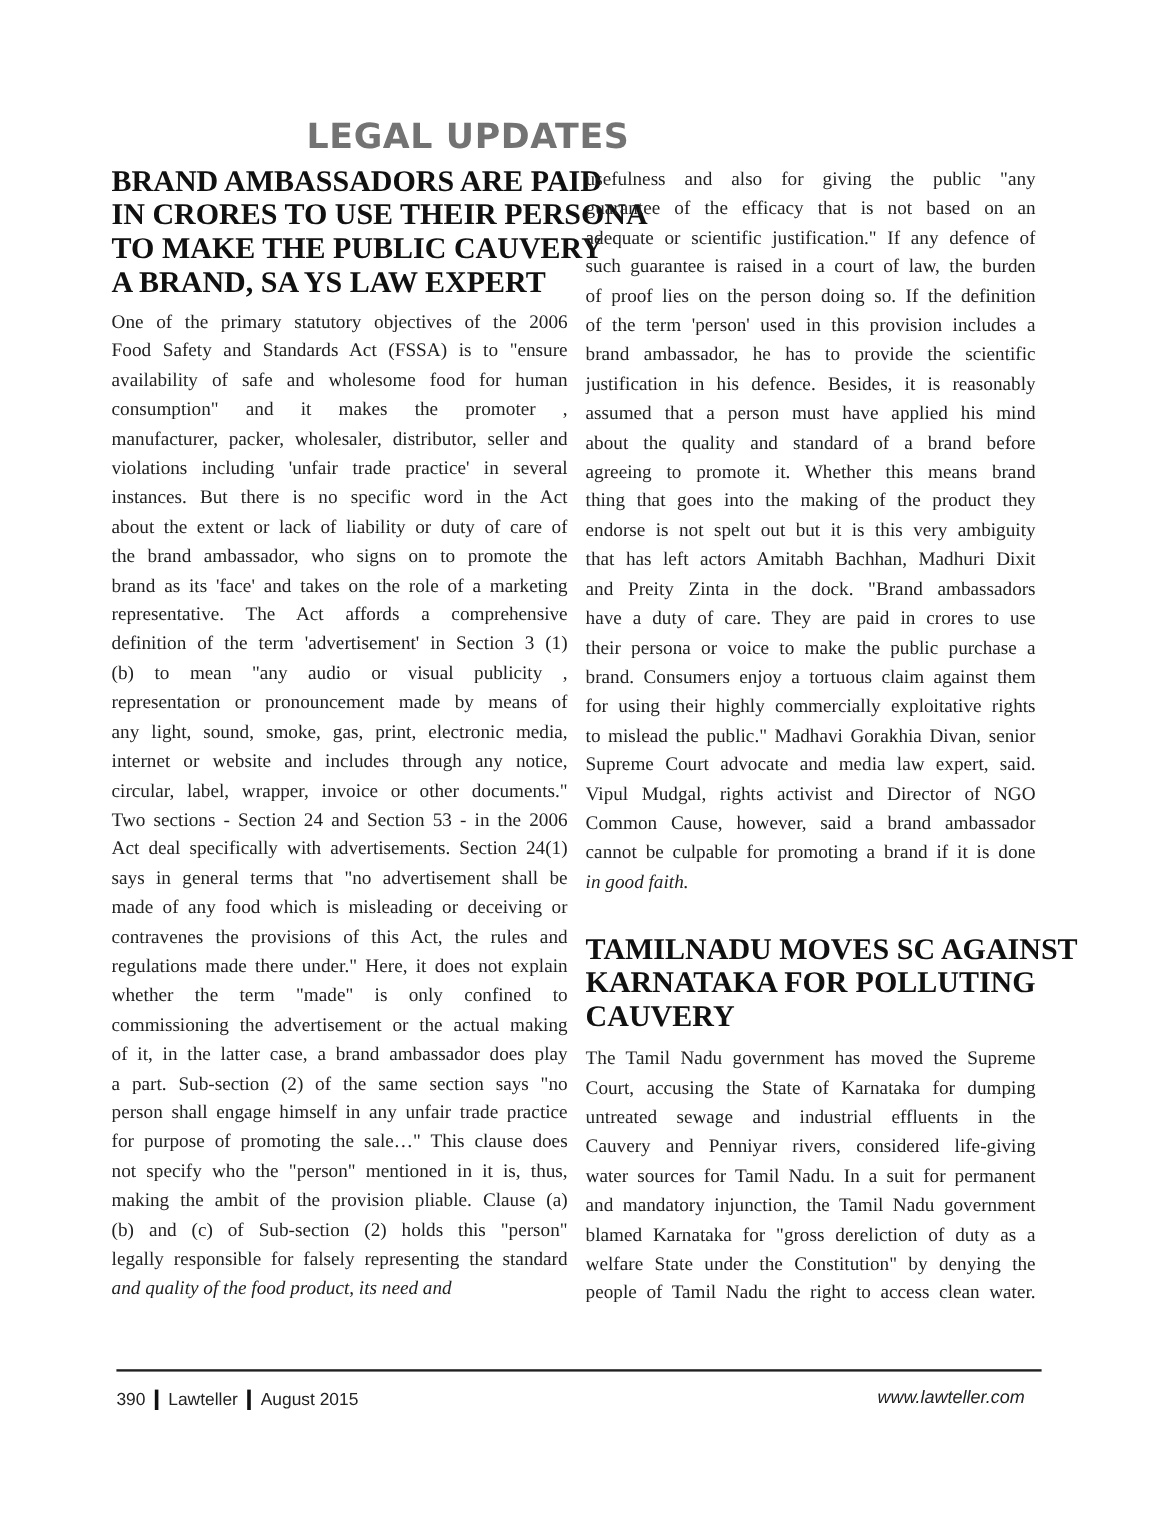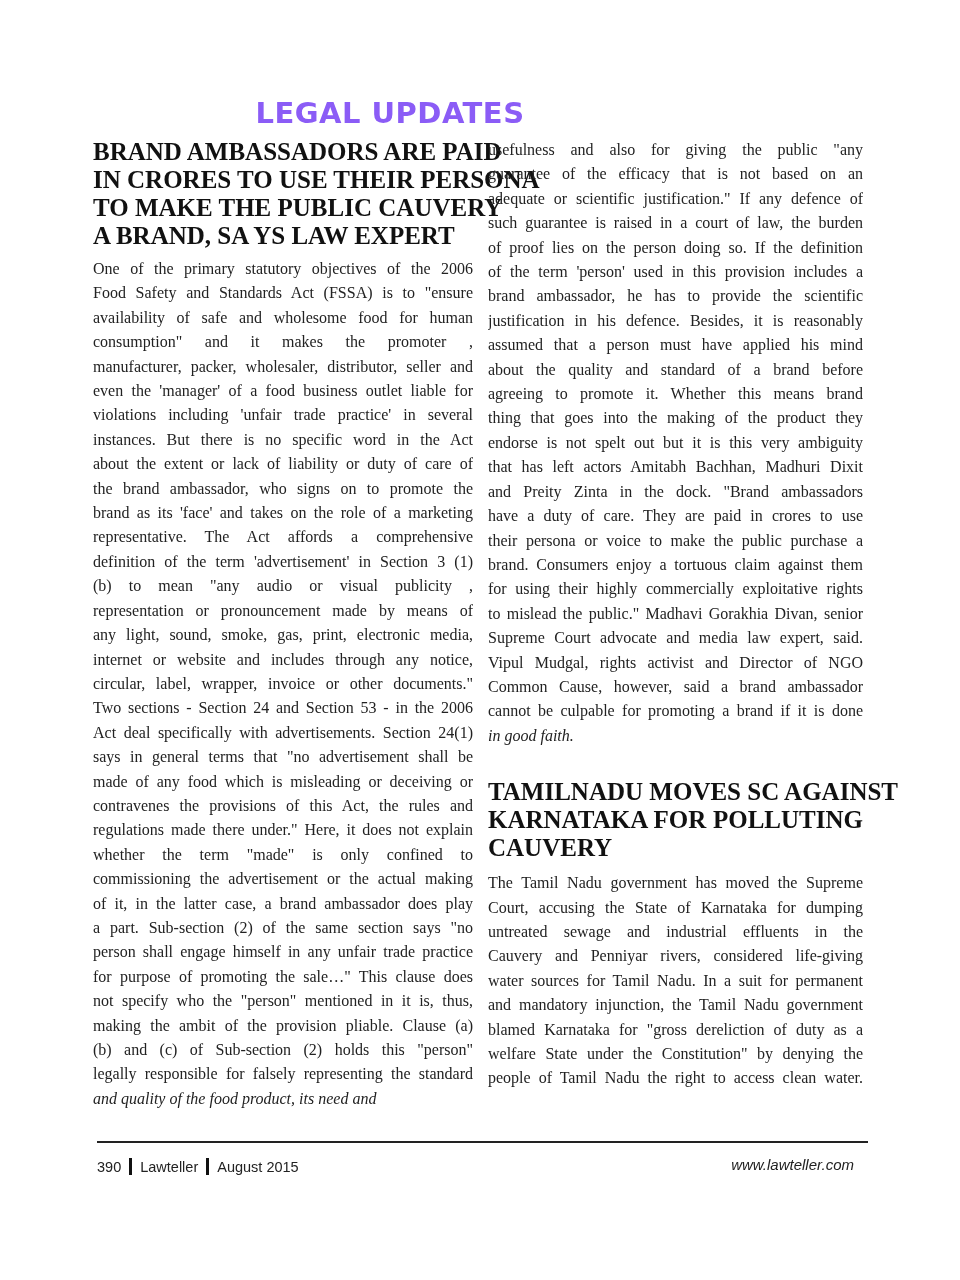--- a/index.html
+++ b/index.html
@@ -1,20 +1,20 @@
 <!DOCTYPE html>
 <html><head>
 <meta charset="utf-8">
 <style>
   html, body { margin: 0; padding: 0; background: #ffffff; }
   body { width: 960px; height: 1280px; position: relative; overflow: hidden; color: #1a1a1a; }
   .section-title {
     position: absolute; left: 0; top: 96px; width: 780px; text-align: center;
     font-family: "DejaVu Sans", sans-serif; font-size: 29px; font-weight: bold; letter-spacing: 0.5px;
-    color: #8b5cf6;
+    color: #737373;
   }
   .col { position: absolute; top: 138px; width: 380px; }
   .col-left { left: 93px; }
   .col-right { left: 488px; width: 375px; }
   .headline {
     font-family: "Liberation Serif", serif; font-weight: bold; font-size: 25px;
     line-height: 28px; color: #111; margin: 0;
   }
   .headline .hl { display: block; text-align: justify; text-align-last: justify; white-space: nowrap; }
   .headline .hl.last { text-align-last: left; }
@@ -49,21 +49,20 @@
       <span class="hl">IN CRORES TO USE THEIR PERSONA</span>
       <span class="hl">TO MAKE THE PUBLIC CAUVERY</span>
       <span class="hl last">A BRAND, SA YS LAW EXPERT</span>
     </h1>
   <div class="body-text left-body" id="a1-left">
       <span class="ln">One of the primary statutory objectives of the 2006</span>
       <span class="ln">Food Safety and Standards Act (FSSA) is to "ensure</span>
       <span class="ln">availability of safe and wholesome food for human</span>
       <span class="ln">consumption" and it makes the promoter ,</span>
       <span class="ln">manufacturer, packer, wholesaler, distributor, seller and</span>
-      <span class="ln">even the 'manager' of a food business outlet liable for</span>
       <span class="ln">violations including 'unfair trade practice' in several</span>
       <span class="ln">instances. But there is no specific word in the Act</span>
       <span class="ln">about the extent or lack of liability or duty of care of</span>
       <span class="ln">the brand ambassador, who signs on to promote the</span>
       <span class="ln">brand as its 'face' and takes on the role of a marketing</span>
       <span class="ln">representative. The Act affords a comprehensive</span>
       <span class="ln">definition of the term 'advertisement' in Section 3 (1)</span>
       <span class="ln">(b) to mean "any audio or visual publicity ,</span>
       <span class="ln">representation or pronouncement made by means of</span>
       <span class="ln">any light, sound, smoke, gas, print, electronic media,</span>

